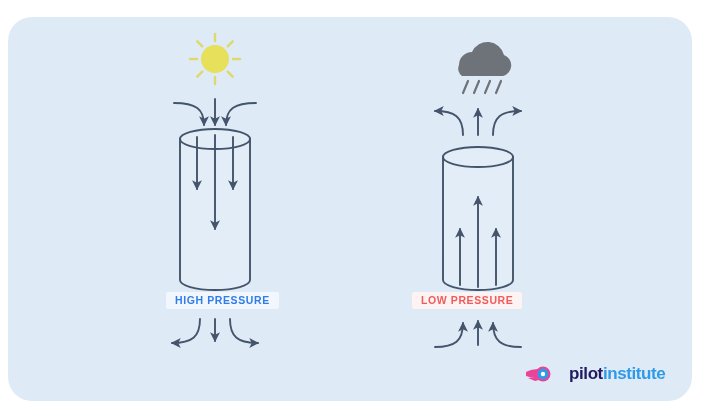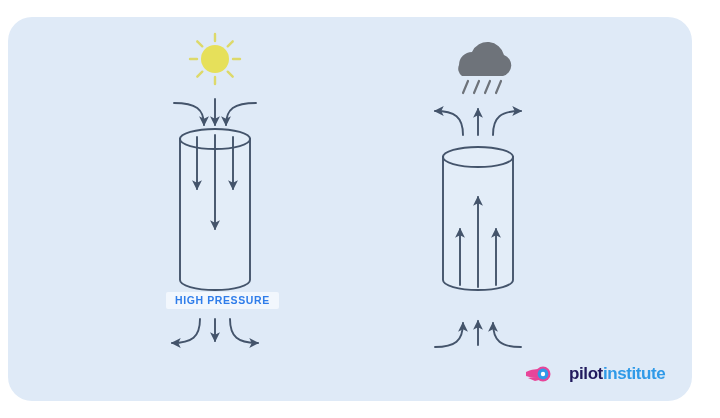--- a/index.html
+++ b/index.html
@@ -170,20 +170,21 @@
         <g fill="none" stroke="#44546b" stroke-width="1.9" stroke-linecap="round">
           <path d="M427,330 C447,330 455,324 455,306" marker-end="url(#ah)"></path>
           <path d="M470,328 L470,304" marker-end="url(#ah)"></path>
           <path d="M513,330 C493,330 485,324 485,306" marker-end="url(#ah)"></path>
         </g>
       </g>
     </svg>
 
     <div class="label-pill label-high">HIGH PRESSURE</div>
 
+    <div class="label-pill label-low">LOW PRESSURE</div>
 
     <div class="logo">
       <svg class="logo-mark" viewBox="0 0 26 18">
         <path d="M0,7 C6,4 10,4 16,4 L16,13 C10,13 6,13 0,11 Z" fill="#e8459a"></path>
         <path d="M2,13 C8,12 12,12 17,14 L9,16 Z" fill="#e8459a"></path>
         <circle cx="17" cy="9" r="7.5" fill="#e8459a"></circle>
         <circle cx="17" cy="9" r="5.4" fill="#2f9ae8"></circle>
         <circle cx="17" cy="9" r="2.2" fill="#ffffff"></circle>
       </svg>
       <div class="logo-text">

